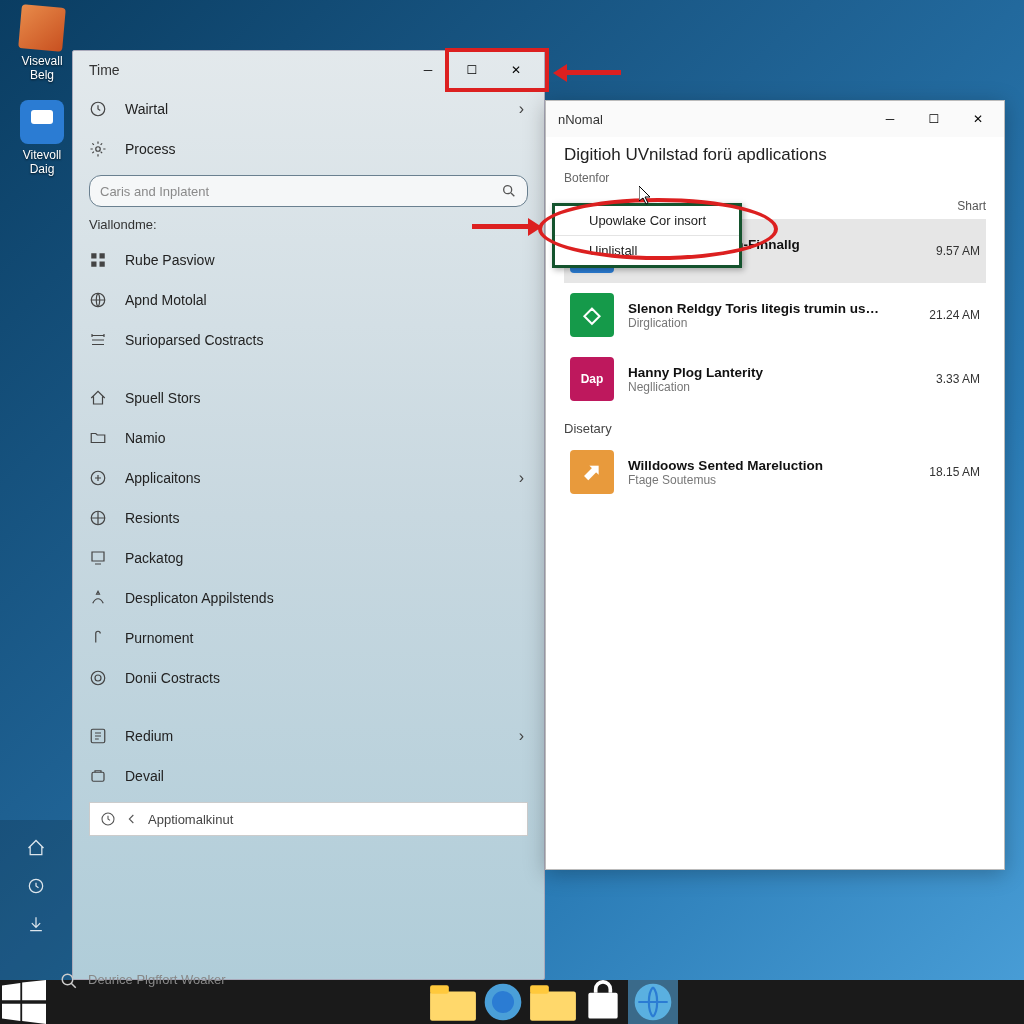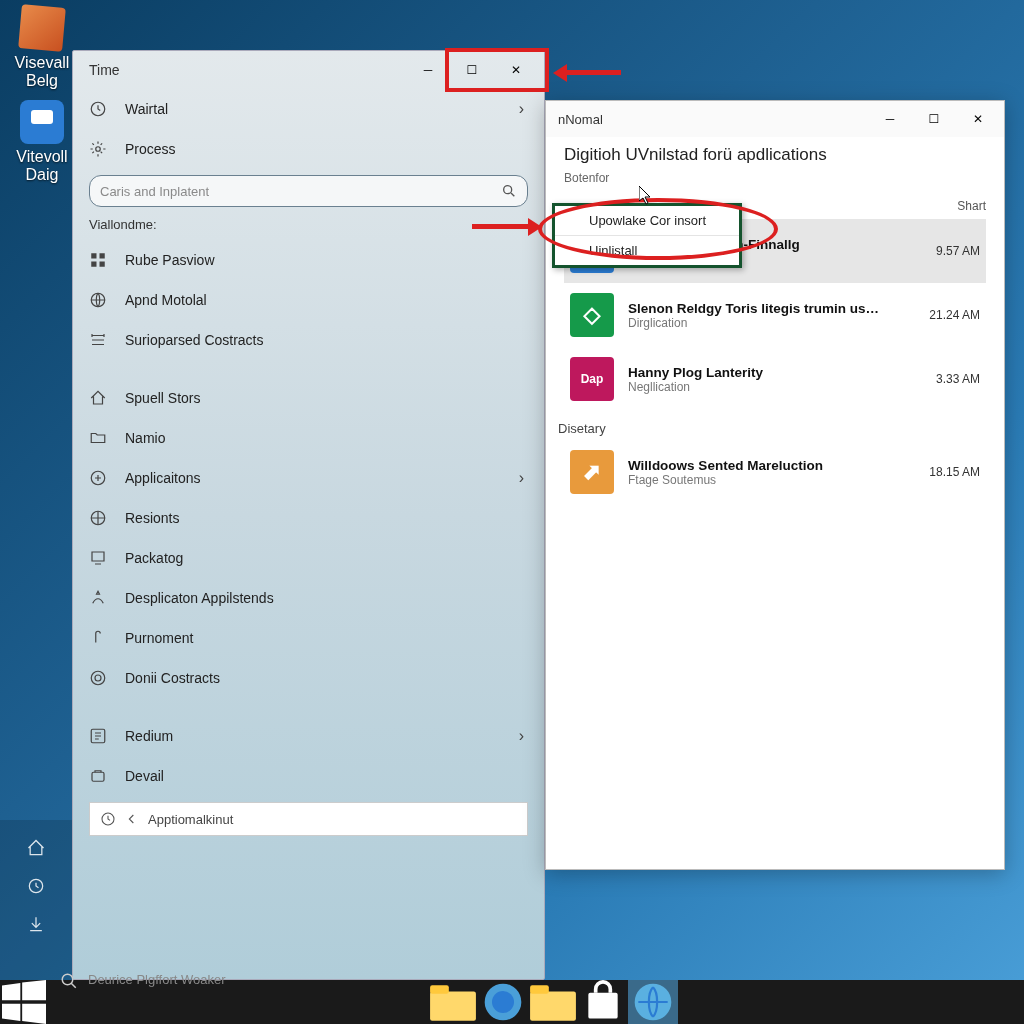--- a/index.html
+++ b/index.html
@@ -1,21 +1,21 @@
 <!DOCTYPE html>
 <html><head>
 <meta charset="utf-8">
 <style>
 * { margin: 0; padding: 0; box-sizing: border-box; font-family: 'Segoe UI', Tahoma, sans-serif; }
 body { width: 1024px; height: 1024px; overflow: hidden; position: relative; background: linear-gradient(135deg, #0a3d62 0%, #1e6091 40%, #2a7bb5 70%, #4a9fd8 100%); }
 
 
 .desktop-icon { position: absolute; width: 64px; text-align: center; cursor: pointer; }
 .desktop-icon .ico { width: 44px; height: 44px; margin: 0 auto 4px; display: flex; align-items: center; justify-content: center; }
-.desktop-icon .lbl { color: #fff; font-size: 16px; text-shadow: 0 1px 2px rgba(0,0,0,.7); word-wrap: break-word; }
+.desktop-icon .lbl { color: #fff; font-size: 12px; text-shadow: 0 1px 2px rgba(0,0,0,.7); word-wrap: break-word; }
 .di1 { top: 6px; left: 10px; }
 .di1 .ico { background: linear-gradient(135deg,#e88b4a,#c85020); transform: rotate(5deg); border-radius: 4px; }
 .di2 { top: 100px; left: 10px; }
 .di2 .ico { background: #2b7cd3; border-radius: 8px; position: relative; }
 .di2 .ico::after { content:''; position:absolute; width:22px; height:14px; background:#fff; border-radius:3px; top:10px; left:11px; }
 
 
 .left-strip { position:absolute; left:0; top:820px; width:72px; height:160px; background: rgba(0,0,0,0.15); display:flex; flex-direction:column; align-items:center; gap:18px; padding-top:18px; }
 .left-strip .sicon { width:20px; height:20px; color:#fff; opacity:.85; }
 
@@ -58,21 +58,21 @@
 .rw-colhead .c1 { flex:1; } .rw-colhead .c2 { width:70px; text-align:right; }
 
 .app-list { padding: 0 18px; }
 .app-item { display:flex; align-items:center; padding:10px 6px; gap:14px; cursor:pointer; }
 .app-item.selected { background:#e6e6e6; }
 .app-ico { width:44px; height:44px; border-radius:4px; display:flex; align-items:center; justify-content:center; color:#fff; font-weight:bold; font-size:22px; flex-shrink:0; }
 .app-info { flex:1; min-width:0; }
 .app-info .nm { font-size:13.5px; color:#111; font-weight:600; white-space:nowrap; overflow:hidden; text-overflow:ellipsis; }
 .app-info .tp { font-size:12px; color:#777; }
 .app-time { font-size:12px; color:#333; width:74px; text-align:right; flex-shrink:0; }
-.section-hdr { font-size:13px; color:#444; padding: 10px 12px 4px; }
+.section-hdr { font-size:13px; color:#444; padding: 10px 18px 4px; }
 
 
 .context-menu { position:absolute; left:552px; top:203px; width:190px; background:#fff; border:3px solid #14532d; box-shadow: 2px 2px 6px rgba(0,0,0,.3); z-index:50; }
 .cm-item { padding:7px 12px 7px 34px; font-size:13px; color:#222; cursor:pointer; border-bottom:1px solid #e4e4e4; }
 .cm-item:last-child { border-bottom:none; }
 
 
 .red-box-top { position:absolute; left:445px; top:48px; width:104px; height:44px; border:4px solid #dc2020; z-index:100; pointer-events:none; }
 .red-arrow-1 { position:absolute; left:553px; top:62px; width:70px; height:20px; z-index:100; pointer-events:none; }
 .red-arrow-1::before { content:''; position:absolute; left:12px; top:8px; width:56px; height:5px; background:#dc2020; }

